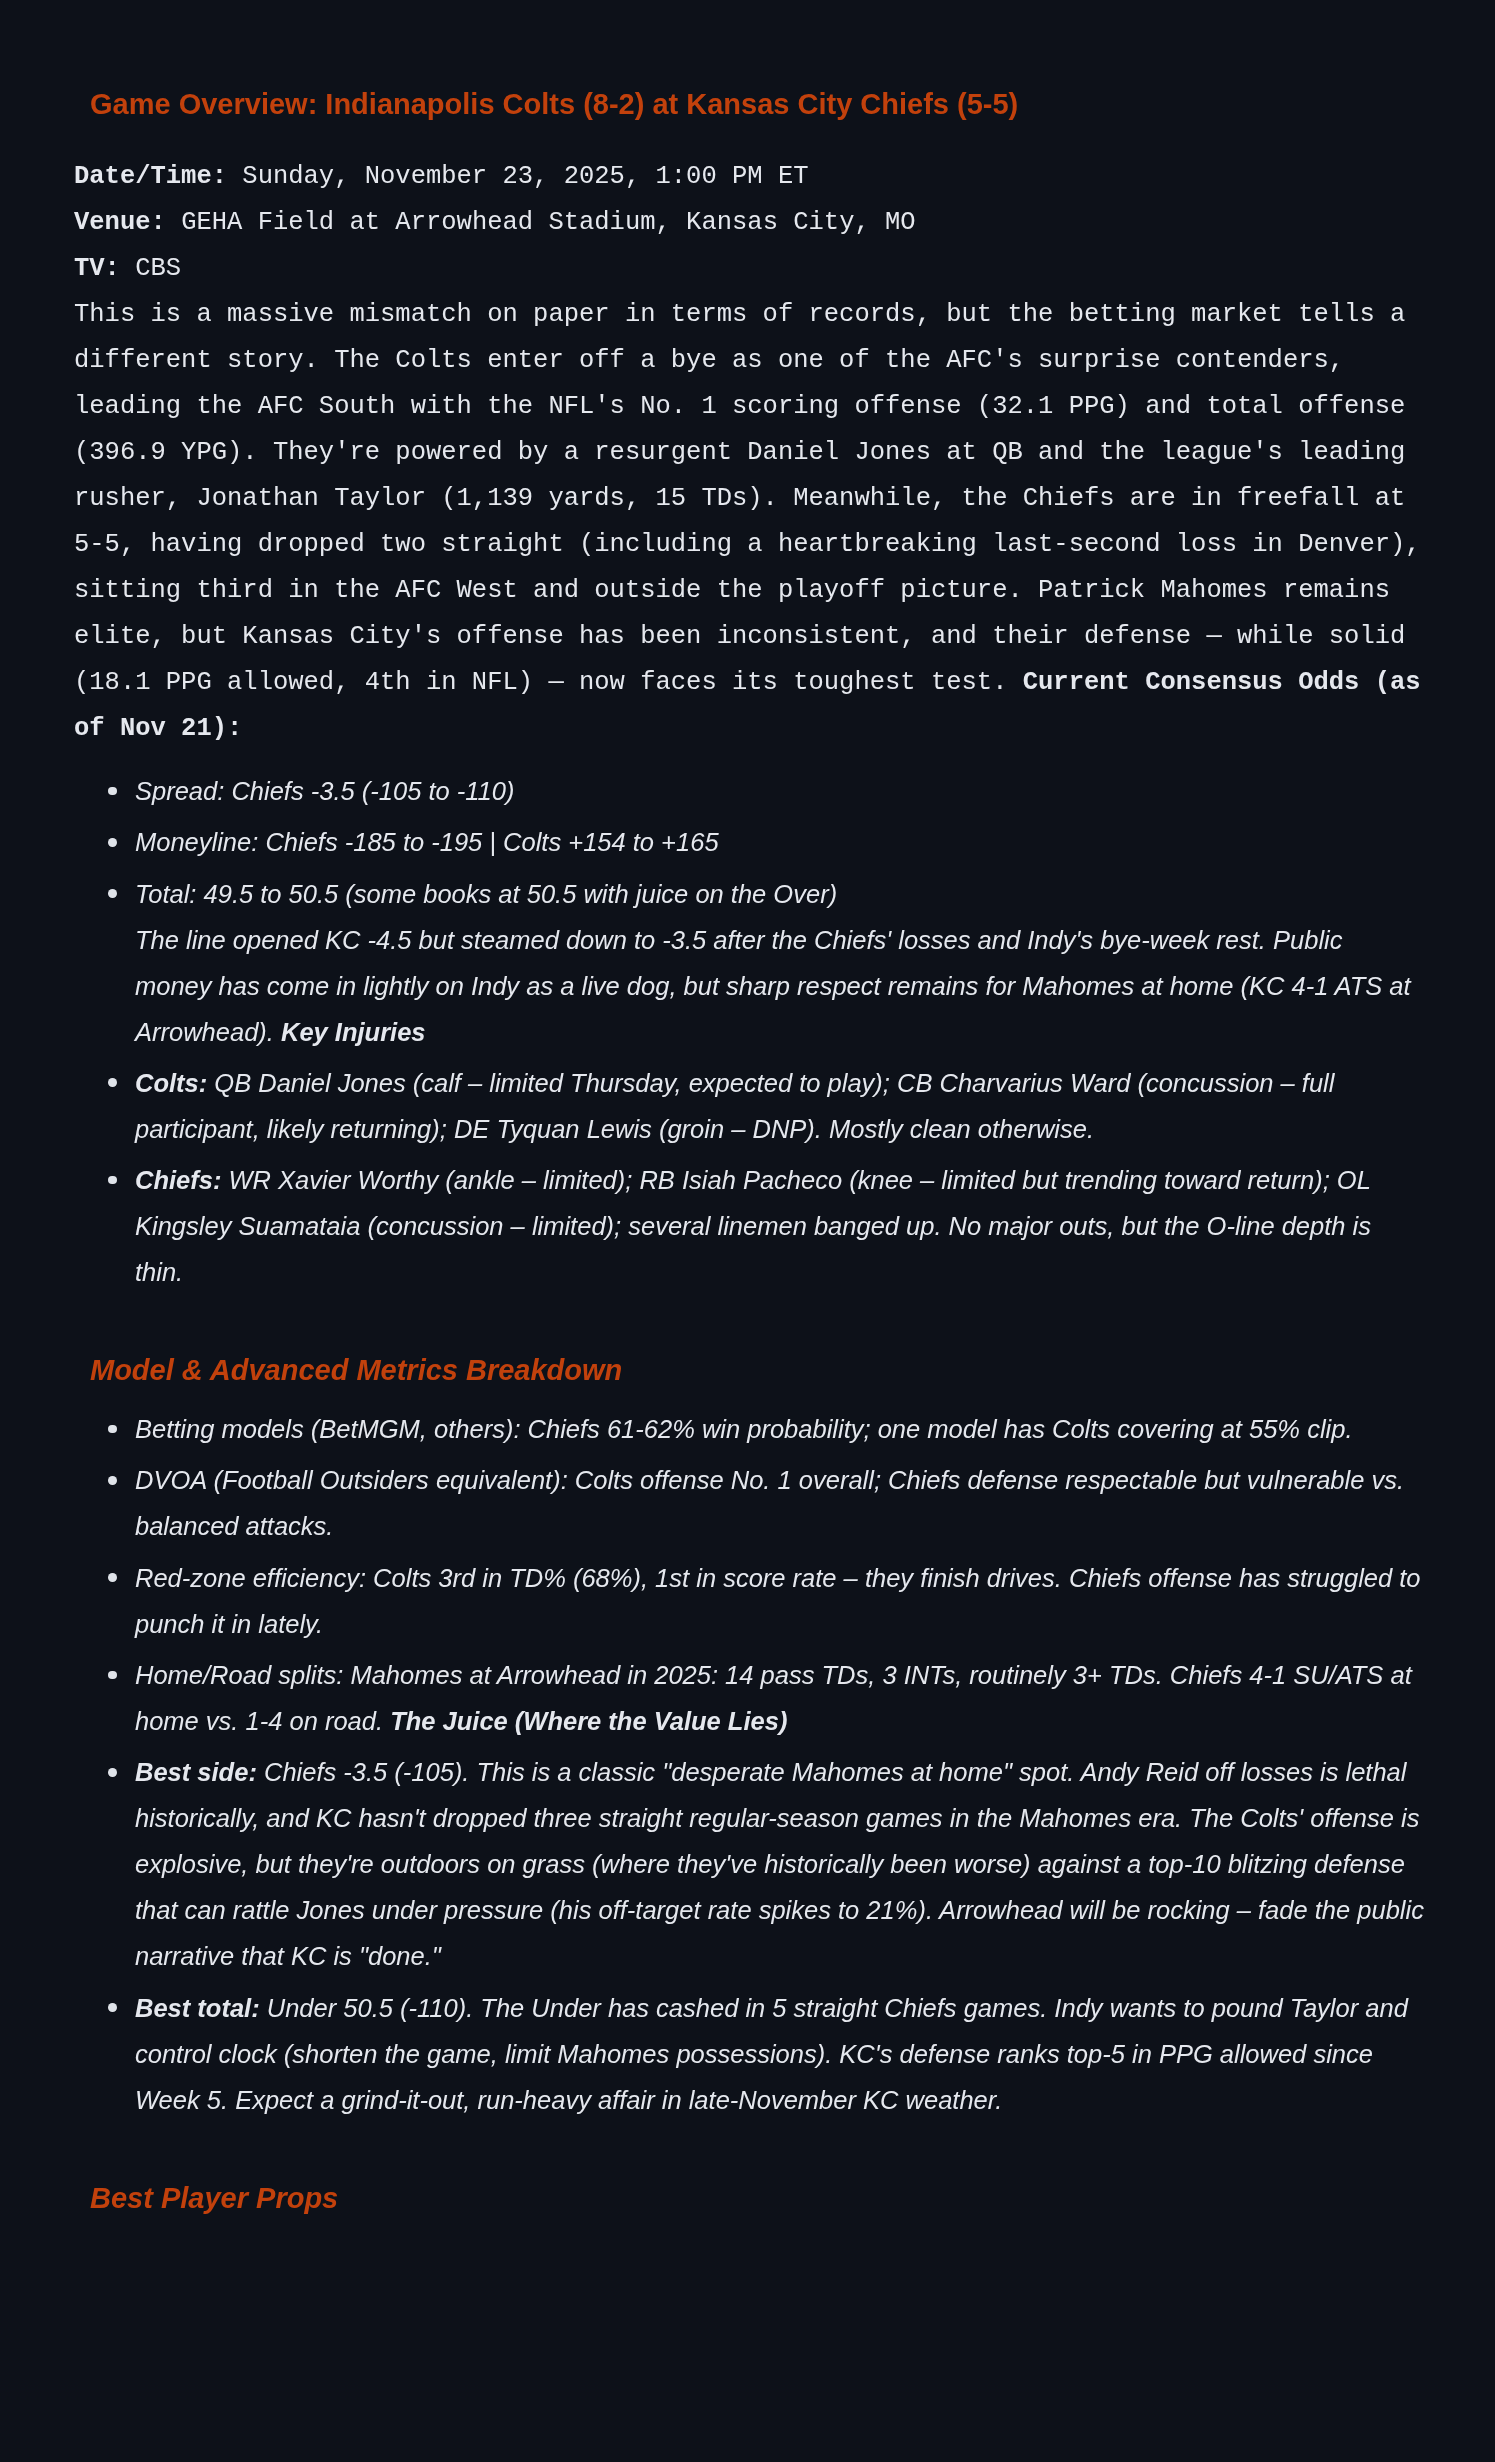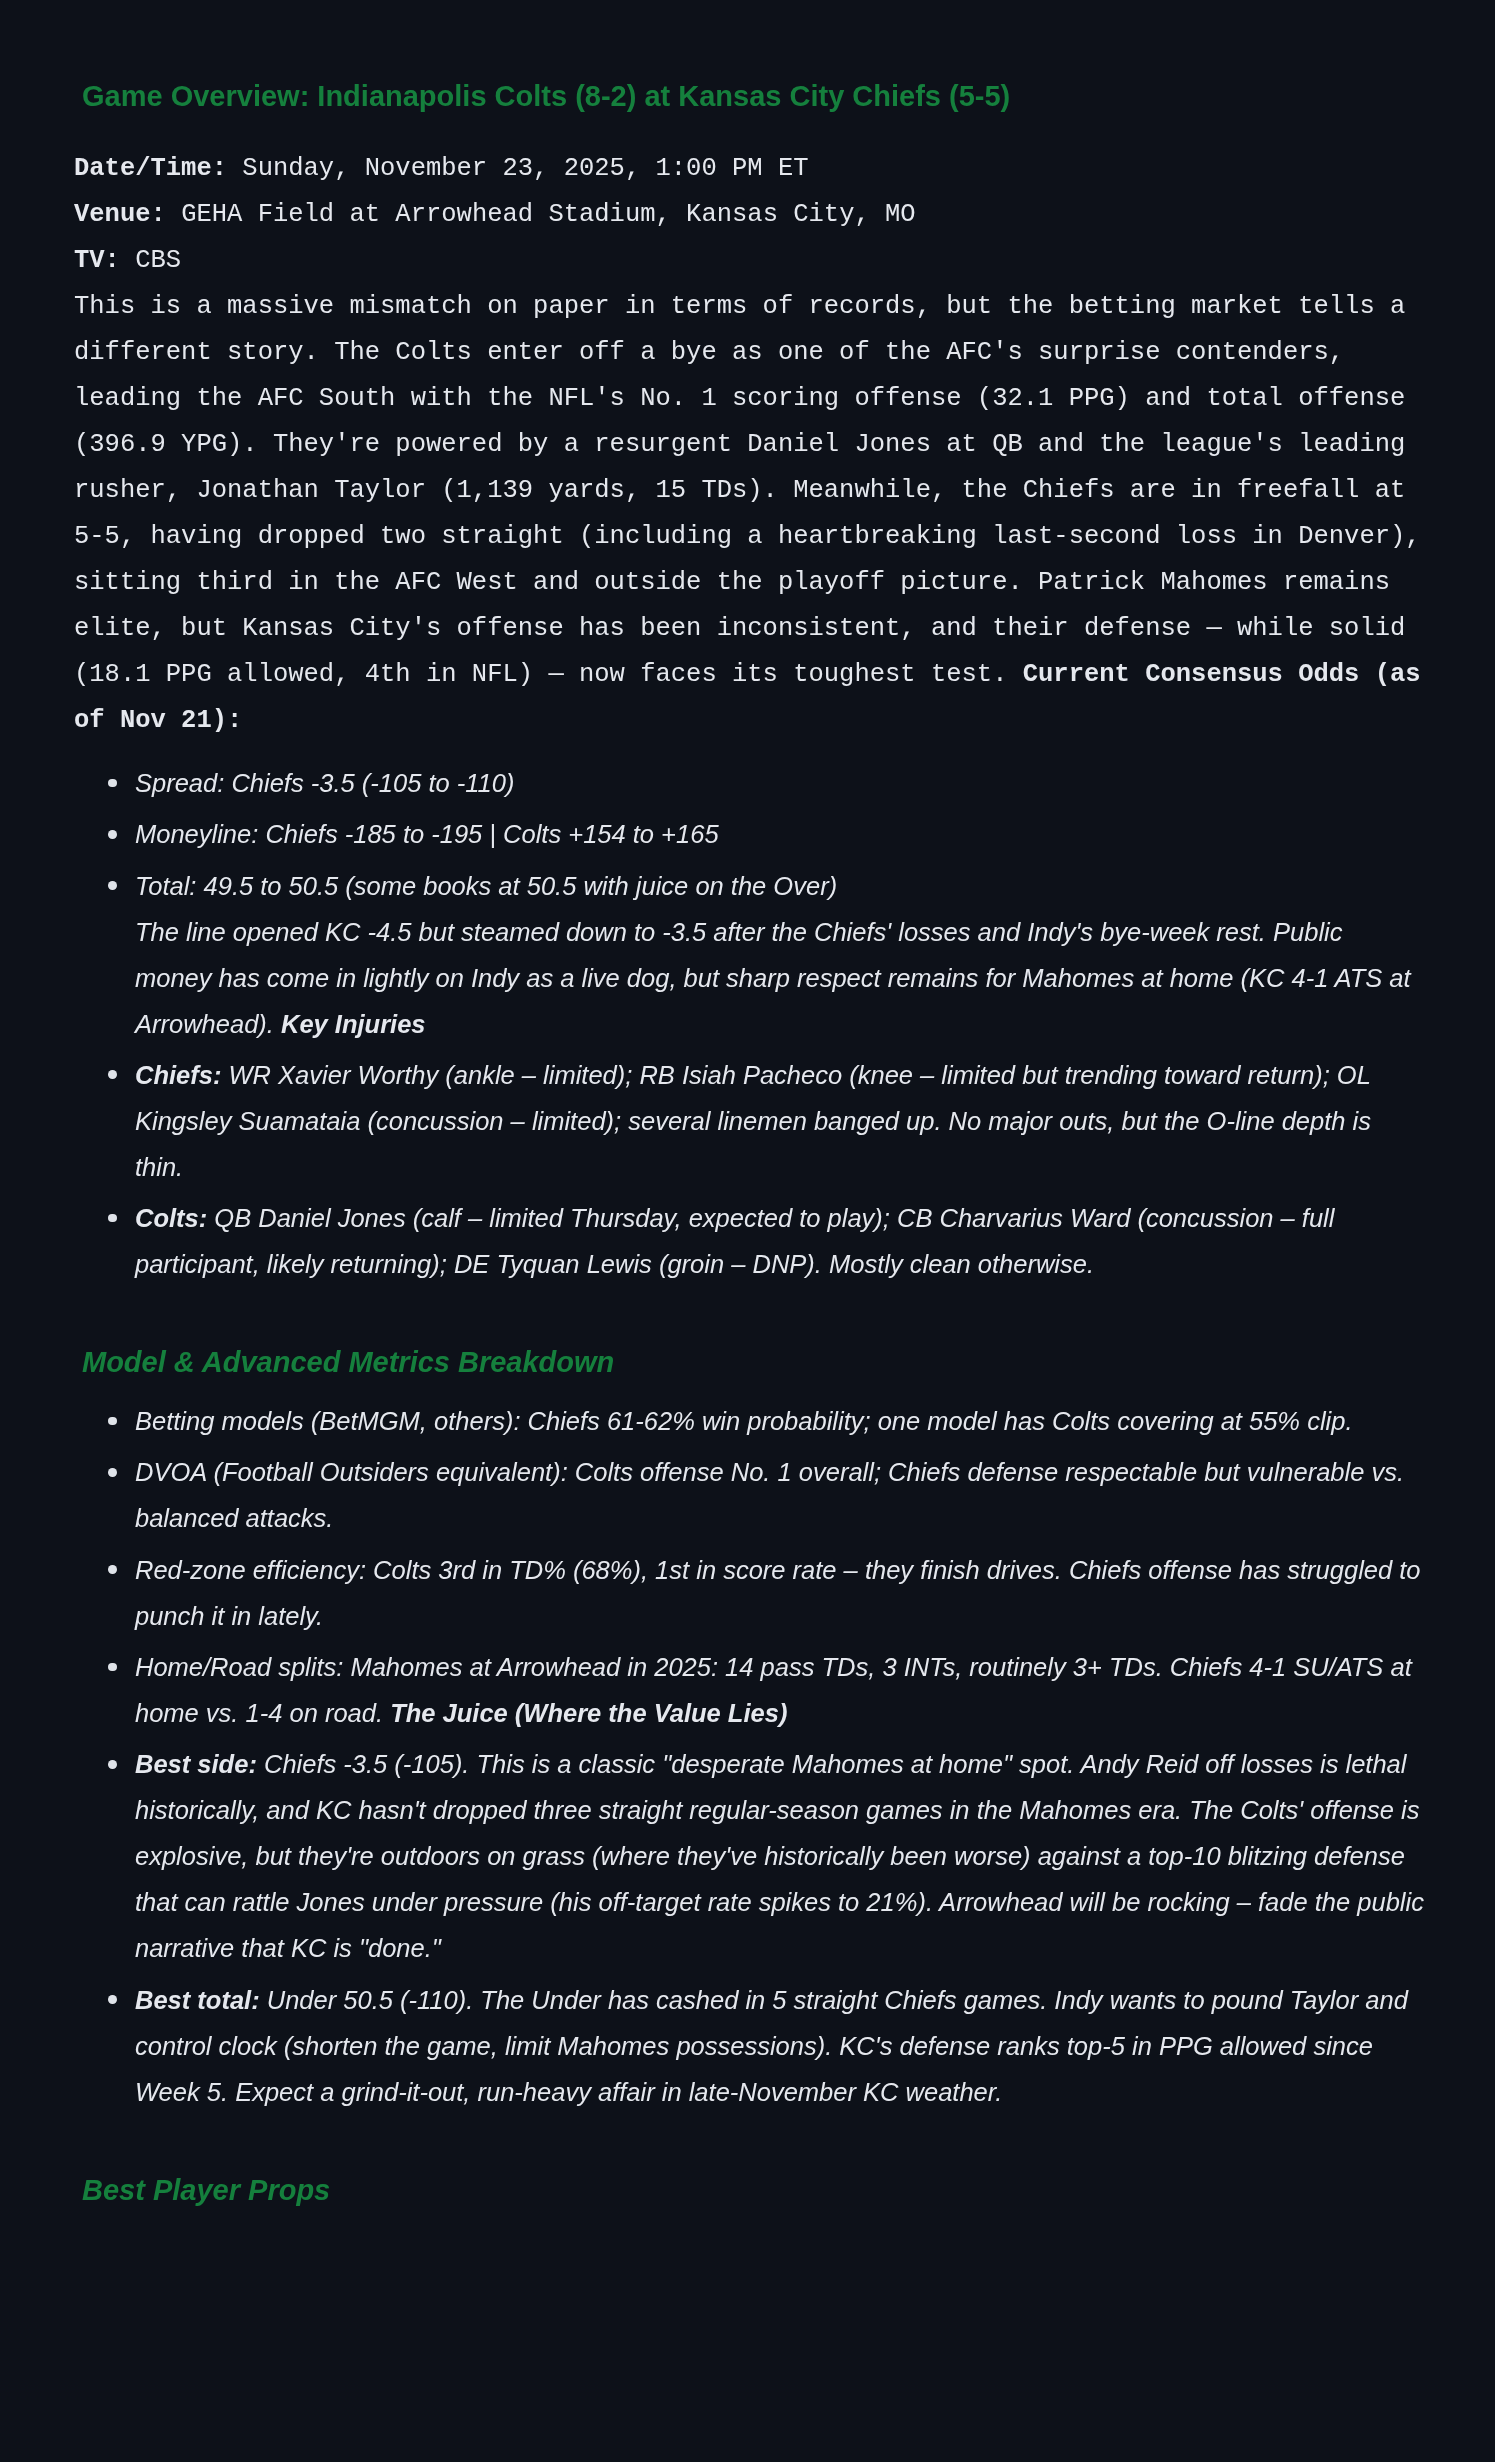--- a/index.html
+++ b/index.html
@@ -12,23 +12,23 @@
     font-size: 25.5px;
     line-height: 46px;
     box-sizing: border-box;
     padding: 69px 70px 0 74px;
     overflow: hidden;
   }
   .b { font-weight: bold; }
   h1, h2 {
     font-size: 29px;
     font-weight: bold;
-    color: #15803d;
+    color: #c2410c;
     line-height: 39px;
-    margin: 8px;
+    margin: 16px;
   }
   h1 { margin-bottom: 30px; }
   h2 { margin-top: 56px; font-style: italic; }
   .text-block { margin: 0; font-family: Liberation Mono, monospace; }
   ul {
     margin: 16px 0 0 0;
     padding: 0 0 0 61px;
     list-style: none;
   }
   li {
@@ -51,22 +51,22 @@
 <body>
 
 <h1>Game Overview: Indianapolis Colts (8-2) at Kansas City Chiefs (5-5)</h1>
 
 <p class="text-block"><span class="b">Date/Time:</span><span> Sunday, November 23, 2025, 1:00 PM ET</span><br><span class="b">Venue:</span><span> GEHA Field at Arrowhead Stadium, Kansas City, MO</span><br><span class="b">TV:</span><span> CBS</span><br><span>This is a massive mismatch on paper in terms of records, but the betting market tells a different story. The Colts enter off a bye as one of the AFC's surprise contenders, leading the AFC South with the NFL's No. 1 scoring offense (32.1 PPG) and total offense (396.9 YPG). They're powered by a resurgent Daniel Jones at QB and the league's leading rusher, Jonathan Taylor (1,139 yards, 15 TDs). Meanwhile, the Chiefs are in freefall at 5-5, having dropped two straight (including a heartbreaking last-second loss in Denver), sitting third in the AFC West and outside the playoff picture. Patrick Mahomes remains elite, but Kansas City's offense has been inconsistent, and their defense — while solid (18.1 PPG allowed, 4th in NFL) — now faces its toughest test. </span><span class="b">Current Consensus Odds (as of Nov 21):</span></p>
 
 <ul>
     <li><span>Spread: Chiefs -3.5 (-105 to -110)</span></li>
     <li><span>Moneyline: Chiefs -185 to -195 | Colts +154 to +165</span></li>
     <li><span>Total: 49.5 to 50.5 (some books at 50.5 with juice on the Over)</span><br><span>The line opened KC -4.5 but steamed down to -3.5 after the Chiefs' losses and Indy's bye-week rest. Public money has come in lightly on Indy as a live dog, but sharp respect remains for Mahomes at home (KC 4-1 ATS at Arrowhead). </span><span class="b">Key Injuries</span></li>
+    <li><span class="b">Colts:</span><span> QB Daniel Jones (calf – limited Thursday, expected to play); CB Charvarius Ward (concussion – full participant, likely returning); DE Tyquan Lewis (groin – DNP). Mostly clean otherwise.</span></li>
     <li><span class="b">Chiefs:</span><span> WR Xavier Worthy (ankle – limited); RB Isiah Pacheco (knee – limited but trending toward return); OL Kingsley Suamataia (concussion – limited); several linemen banged up. No major outs, but the O-line depth is thin.</span></li>
-    <li><span class="b">Colts:</span><span> QB Daniel Jones (calf – limited Thursday, expected to play); CB Charvarius Ward (concussion – full participant, likely returning); DE Tyquan Lewis (groin – DNP). Mostly clean otherwise.</span></li>
   </ul>
 
 <h2>Model &amp; Advanced Metrics Breakdown</h2>
 
 <ul>
     <li><span>Betting models (BetMGM, others): Chiefs 61-62% win probability; one model has Colts covering at 55% clip.</span></li>
     <li><span>DVOA (Football Outsiders equivalent): Colts offense No. 1 overall; Chiefs defense respectable but vulnerable vs. balanced attacks.</span></li>
     <li><span>Red-zone efficiency: Colts 3rd in TD% (68%), 1st in score rate – they finish drives. Chiefs offense has struggled to punch it in lately.</span></li>
     <li><span>Home/Road splits: Mahomes at Arrowhead in 2025: 14 pass TDs, 3 INTs, routinely 3+ TDs. Chiefs 4-1 SU/ATS at home vs. 1-4 on road. </span><span class="b">The Juice (Where the Value Lies)</span></li>
     <li><span class="b">Best side:</span><span> Chiefs -3.5 (-105). This is a classic "desperate Mahomes at home" spot. Andy Reid off losses is lethal historically, and KC hasn't dropped three straight regular-season games in the Mahomes era. The Colts' offense is explosive, but they're outdoors on grass (where they've historically been worse) against a top-10 blitzing defense that can rattle Jones under pressure (his off-target rate spikes to 21%). Arrowhead will be rocking – fade the public narrative that KC is "done."</span></li>

